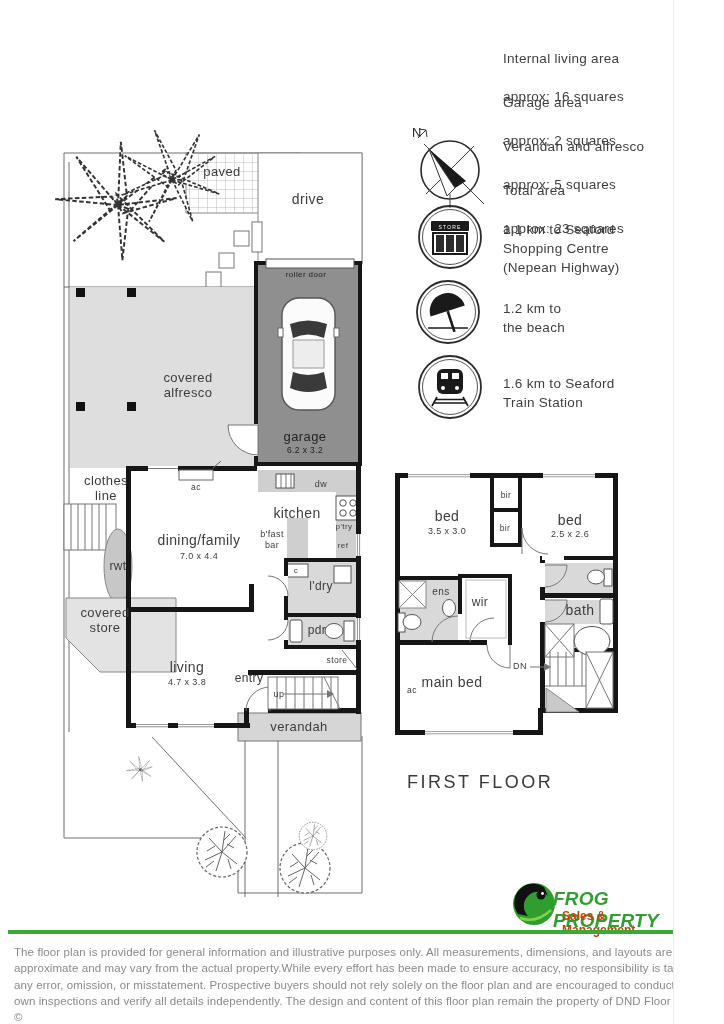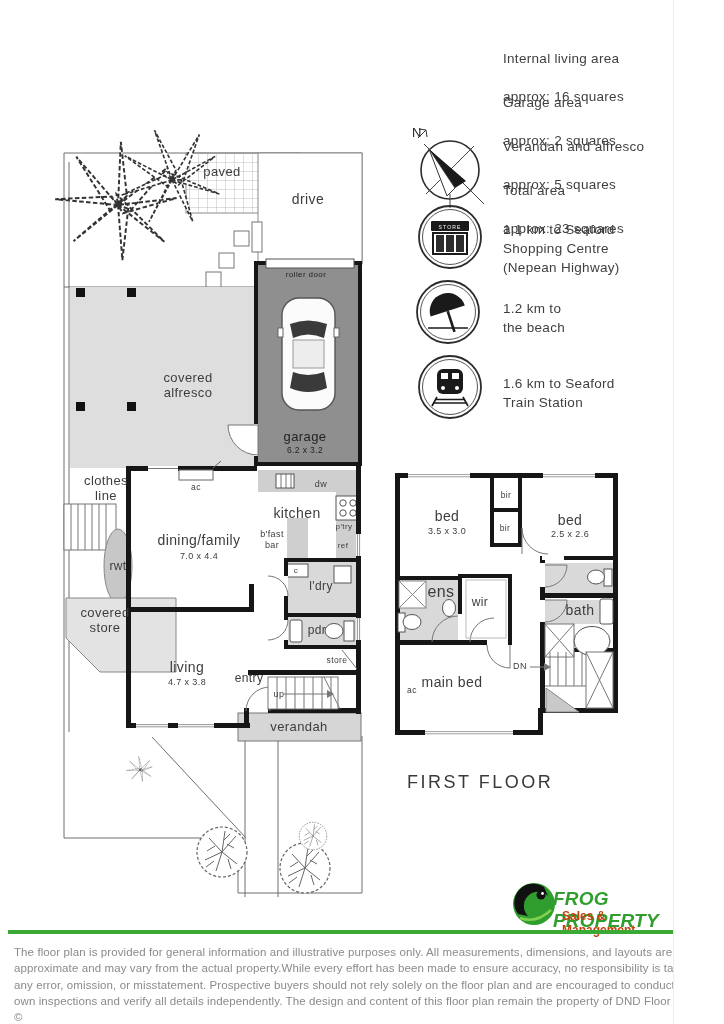--- a/index.html
+++ b/index.html
@@ -1,21 +1,21 @@
 <!DOCTYPE html>
 <html><head>
 <meta charset="utf-8">
 <style>
   html,body{margin:0;padding:0;background:#fff;}
   .page{position:relative;width:673px;height:1024px;background:#fff;overflow:hidden;
         font-family:"Liberation Sans",sans-serif;outline:1px solid #ececec;}
   svg{position:absolute;left:0;top:0;}
   .lbl{position:absolute;transform:translate(-50%,-50%);text-align:center;color:#3d3d3d;
        white-space:pre-line;line-height:1.18;letter-spacing:.4px;}
-  .f8{font-size:8px}.f85{font-size:8.5px}.f9{font-size:9px}.f11{font-size:16px}
+  .f8{font-size:8px}.f85{font-size:8.5px}.f9{font-size:9px}.f11{font-size:10px}
   .f12{font-size:12px}.f13{font-size:13px}.f14{font-size:14px}
   .dk{color:#232323}
   .info{position:absolute;left:503px;color:#3f3f3f;font-size:13.5px;line-height:19px;
         letter-spacing:.3px;white-space:pre-line;}
   .ff-title{position:absolute;left:407px;top:752px;font-size:18px;letter-spacing:2.5px;color:#3a3a3a;margin-top:20px;}
   .brand-name{position:absolute;left:553px;top:888px;font-size:19px;font-weight:bold;
               color:#2f9e2f;letter-spacing:.2px;font-style:italic;}
   .brand-tag{position:absolute;left:562px;top:909px;font-size:12px;font-weight:bold;color:#c2410c;}
   .rule{position:absolute;left:8px;top:930px;width:708px;height:4px;background:#3aaa35;}
   .disclaimer{position:absolute;left:14px;top:944px;width:700px;font-size:11.5px;

